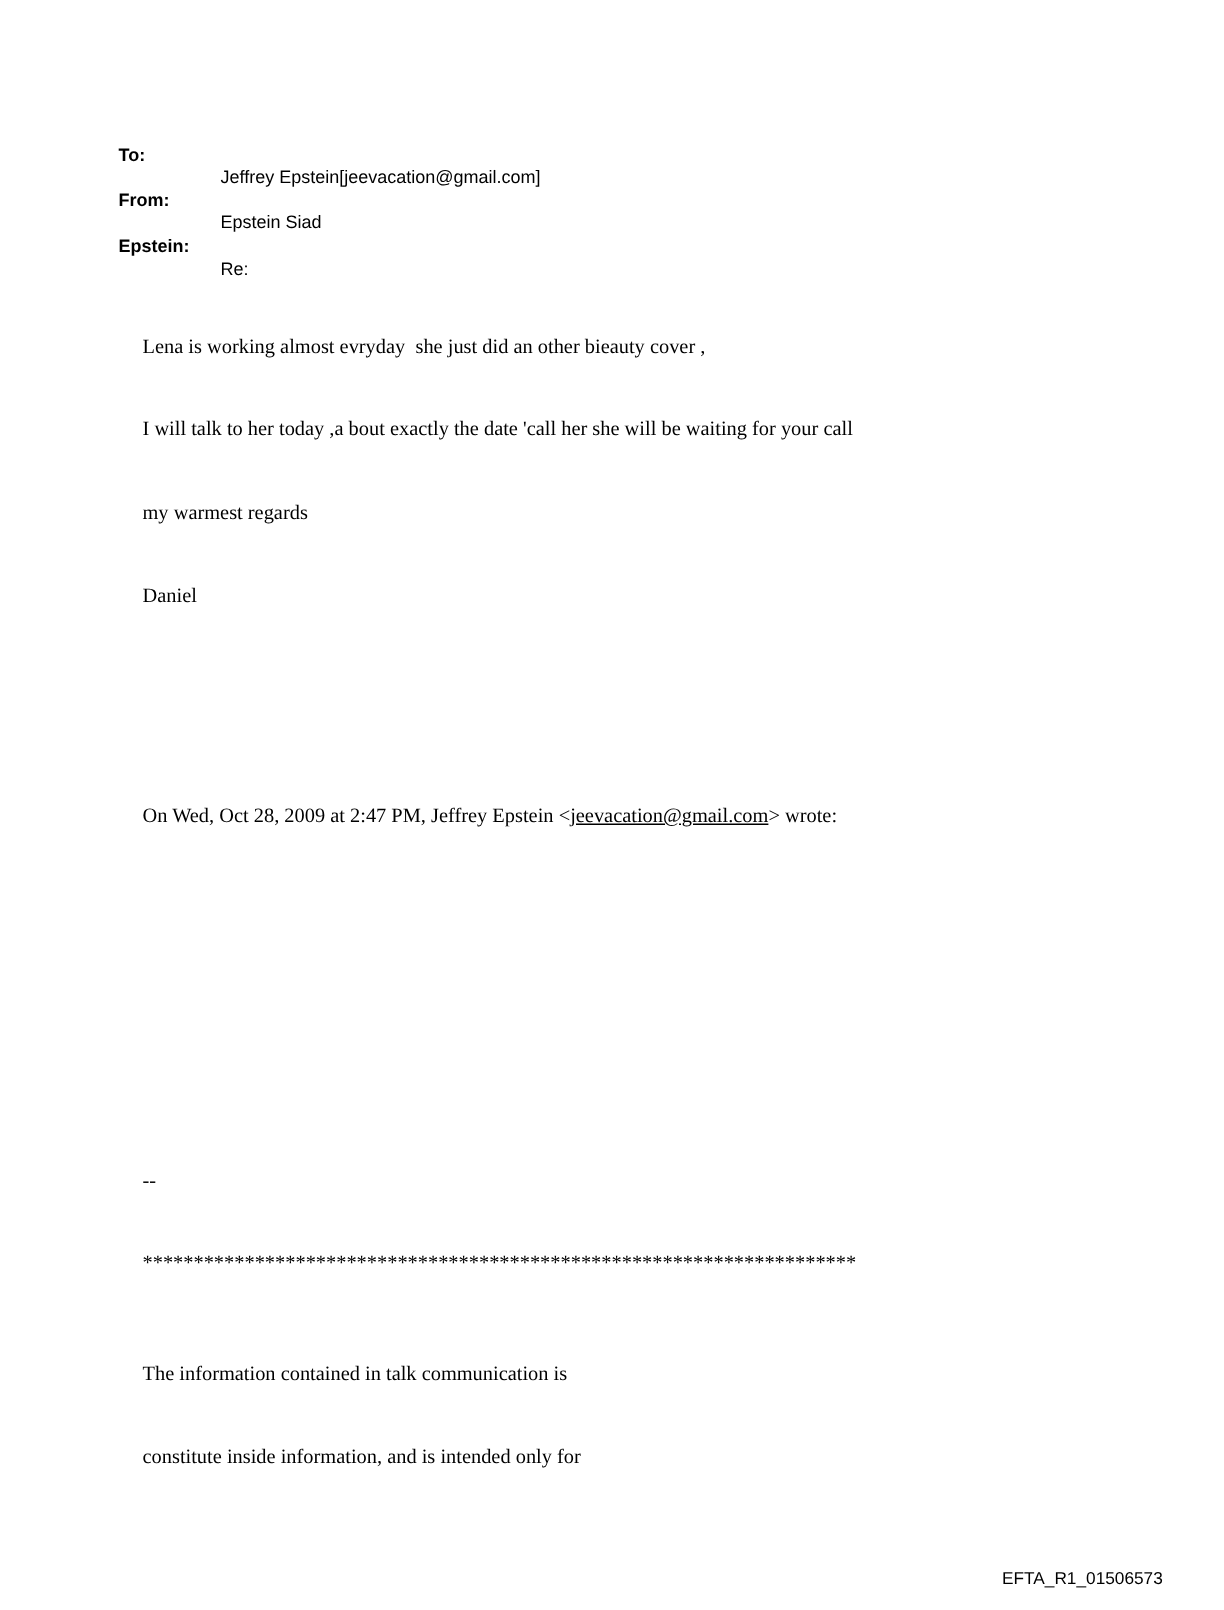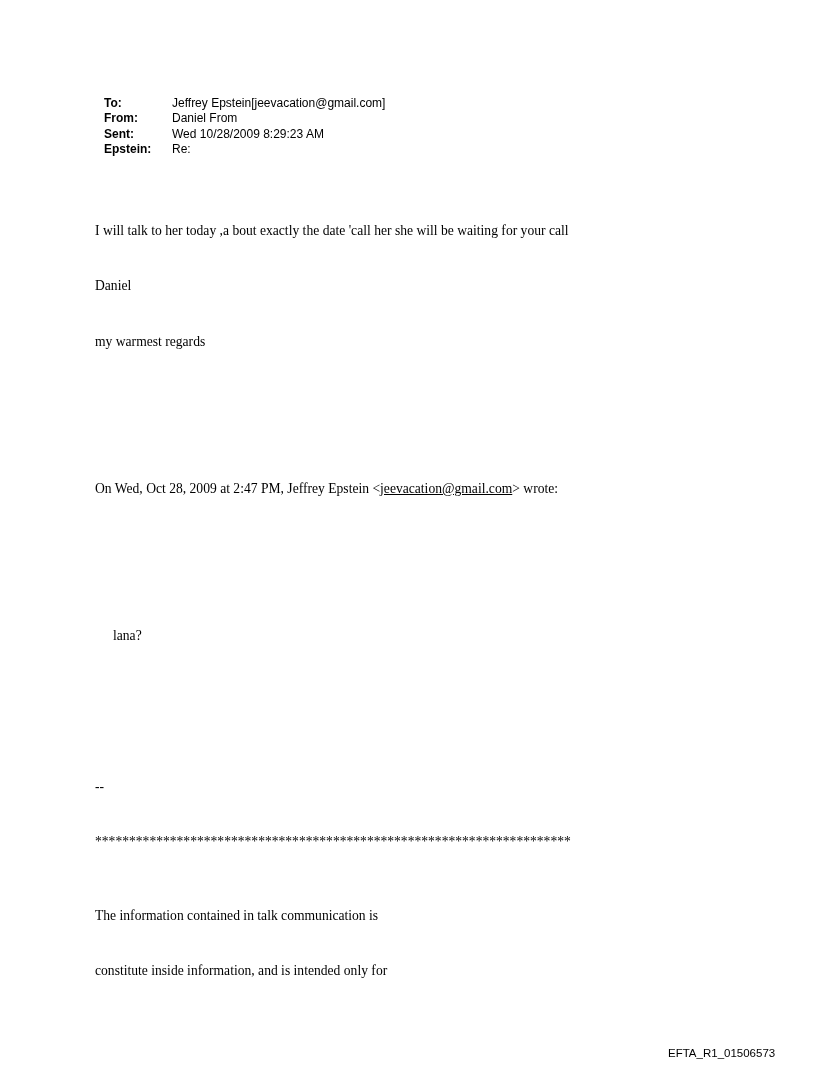--- a/index.html
+++ b/index.html
@@ -15,30 +15,30 @@
     position: relative;
     width: 816px;
     height: 1073px;
     background: #ffffff;
     overflow: hidden;
   }
 
   
   .email-header {
     position: absolute;
-    left: 104px;
+    left: 79px;
     top: 96px;
     font-family: "Liberation Sans", sans-serif;
     font-size: 12px;
     line-height: 15.3px;
     color: #000000;
   }
   .header-row { display: flex; }
   .header-label { font-weight: bold; width: 68px; flex: 0 0 68px; }
-  .header-value { white-space: pre; }
+  .header-value { white-space: pre; margin-top: 15px; }
 
   
   .email-body {
     position: absolute;
     left: 95px;
     top: 167px;
     width: 660px;
     font-size: 13.6px;
     line-height: 18.4px;
     white-space: pre-wrap;
@@ -66,45 +66,41 @@
 
 <div class="page">
 
   <div class="email-header">
     <div class="header-row">
       <span class="header-label">To:</span>
       <span class="header-value">Jeffrey Epstein[jeevacation@gmail.com]</span>
     </div>
     <div class="header-row">
       <span class="header-label">From:</span>
-      <span class="header-value">Daniel From</span>
-    </div>
-    <div class="header-row">
-      <span class="header-label">Sent:</span>
-      <span class="header-value">Wed 10/28/2009 8:29:23 AM</span>
+      <span class="header-value">Epstein Siad</span>
     </div>
     <div class="header-row">
       <span class="header-label">Epstein:</span>
       <span class="header-value">Re:</span>
     </div>
   </div>
 
   <div class="email-body">
 
+    <div class="msg-line">Lena is working almost evryday  she just did an other bieauty cover ,</div>
     <div class="msg-line">I will talk to her today ,a bout exactly the date 'call her she will be waiting for your call</div>
+    <div class="msg-line">my warmest regards</div>
     <div class="msg-line">Daniel</div>
-    <div class="msg-line">my warmest regards</div>
 
     <div class="spacer-1"></div>
 
     <div class="quote-intro"><span>On Wed, Oct 28, 2009 at 2:47 PM, Jeffrey Epstein &lt;</span><span class="link">jeevacation@gmail.com</span><span>&gt; wrote:</span></div>
 
     <div class="spacer-quote-gap"></div>
 
-    <div class="quoted-text">lana?</div>
 
     <div class="spacer-sig-gap"></div>
 
     <div class="sig-separator">--</div>
     <div class="stars">**********************************************************************</div>
 
     <div class="disc-line">The information contained in talk communication is</div>
     <div class="disc-line">constitute inside information, and is intended only for</div>
     
 

